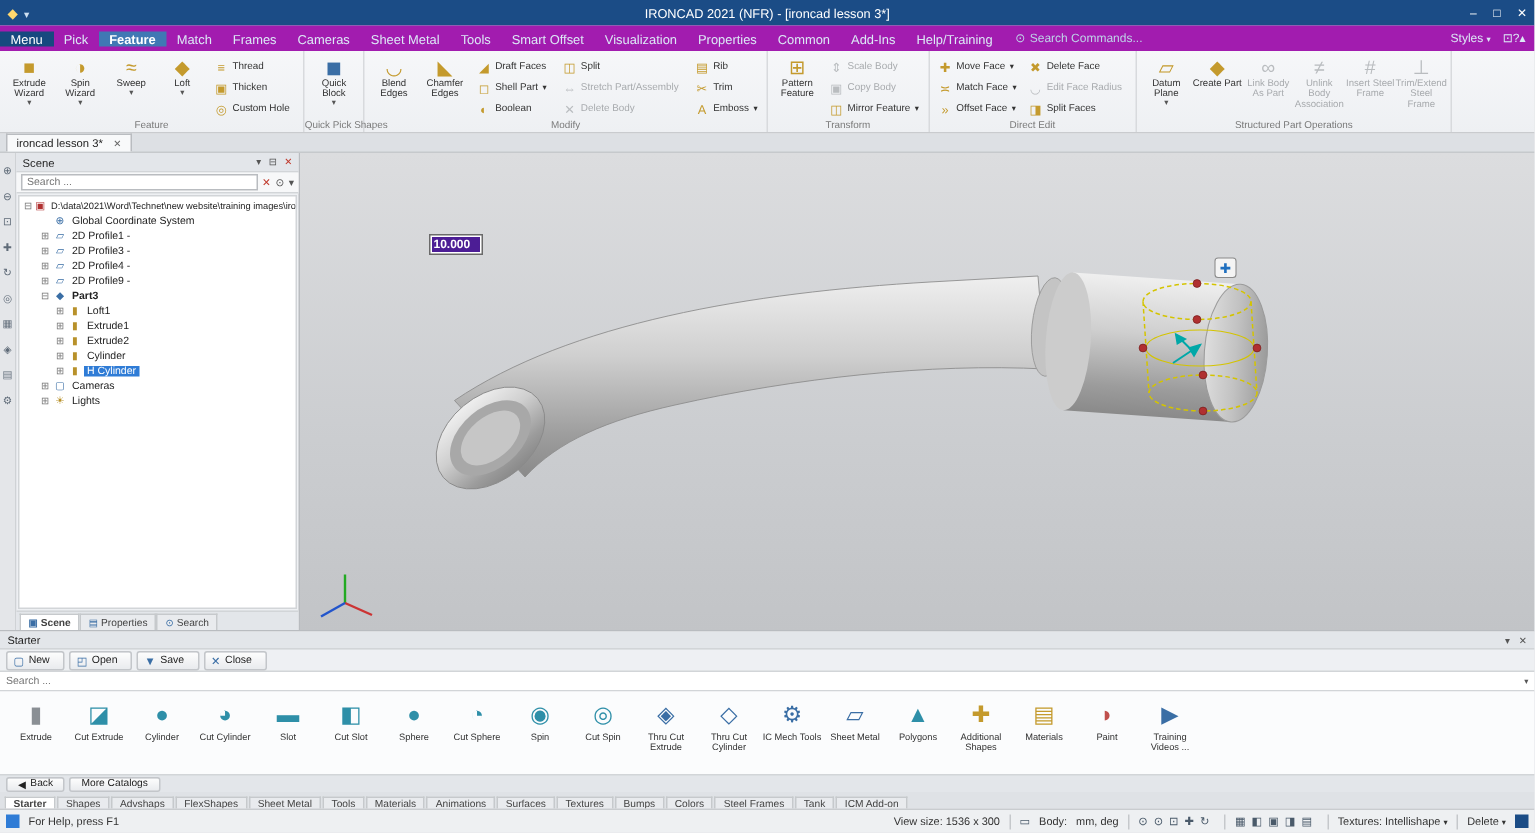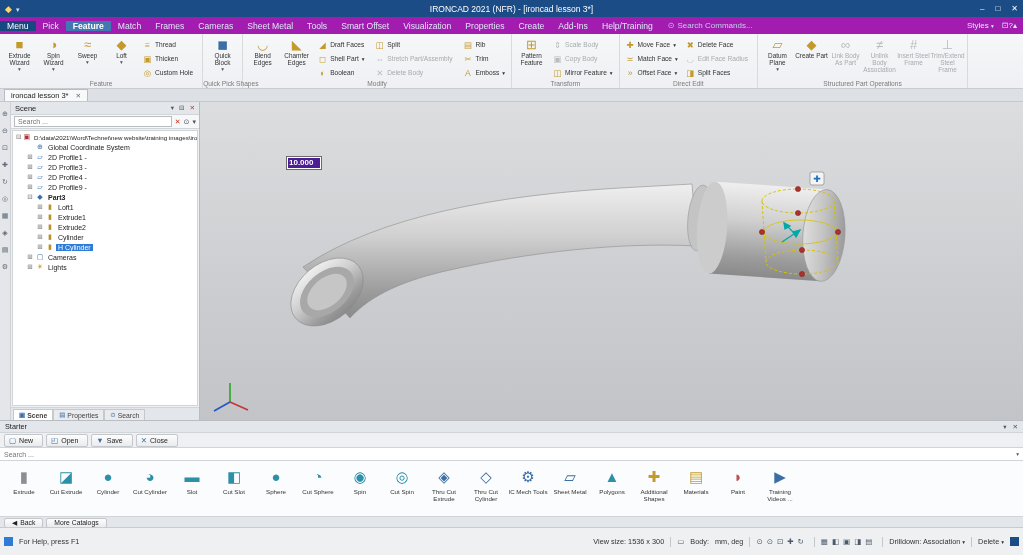--- a/index.html
+++ b/index.html
@@ -92,21 +92,21 @@
 .blue2 .cic{color:#3a6ea5}
 .gold2 .cic{color:#c49a2d}
 .red2 .cic{color:#c0504d}
 .cat-footer{height:12px;display:flex;align-items:center;gap:3px;padding:0 4px;background:#e3e6ea;border-top:1px solid #d2d5d8}
 .cat-fbtn{display:flex;align-items:center;gap:3px;font-size:6.8px;padding:0 7px;height:10px;border:1px solid #c3c6ca;background:linear-gradient(#fdfdfd,#e9ebee);border-radius:2px;cursor:default}
 .cat-tabs{height:13px;display:flex;align-items:flex-end;gap:1px;padding:1px 3px 0;background:#dfe2e6}
 .cat-tab{font-size:6.8px;padding:1px 5px;background:#e9ebee;border:1px solid #c6c9cc;border-bottom:none;color:#444;white-space:nowrap;cursor:default}
 .cat-tab.active{background:#fff;font-weight:bold}
 
 
-.statusbar{position:absolute;left:0;right:0;bottom:0;height:28px;background:#eef0f2;border-top:1px solid #c9cccf;display:flex;align-items:center;font-size:7.3px;color:#333;padding:0 4px;gap:6px}
+.statusbar{position:absolute;left:0;right:0;bottom:0;height:16px;background:#eef0f2;border-top:1px solid #c9cccf;display:flex;align-items:center;font-size:7.3px;color:#333;padding:0 4px;gap:6px}
 .sb-sep{width:1px;height:10px;background:#c5c8cb}
 .sb-ic{font-size:7.5px;color:#4a5a6a}
 .sb-right{margin-left:auto;display:flex;align-items:center;gap:6px}
 .corner{width:9px;height:9px;background:#2f7cd6;display:inline-block}
 .corner2{width:9px;height:9px;background:#1b4c86;display:inline-block}
 </style>
 </head>
 <body>
 
 <div class="titlebar">
@@ -130,21 +130,21 @@
       <div class="rtab">Pick</div>
       <div class="rtab active">Feature</div>
       <div class="rtab">Match</div>
       <div class="rtab">Frames</div>
       <div class="rtab">Cameras</div>
       <div class="rtab">Sheet Metal</div>
       <div class="rtab">Tools</div>
       <div class="rtab">Smart Offset</div>
       <div class="rtab">Visualization</div>
       <div class="rtab">Properties</div>
-      <div class="rtab">Create</div>
+      <div class="rtab">Common</div>
       <div class="rtab">Add-Ins</div>
       <div class="rtab">Help/Training</div>
     </div>
   <div class="cmd-search">
     <span>⊙</span>
     <span>Search Commands...</span>
   </div>
   <div class="tab-right">
     <span><span>Styles</span> <span class="arr">▾</span></span>
     <span>
@@ -800,18 +800,18 @@
     <span>mm, deg</span>
     <span class="sb-sep"></span>
     <span>
       
     <span class="sb-ic" style="margin-right:4px">⊙</span><span class="sb-ic" style="margin-right:4px">⊙</span><span class="sb-ic" style="margin-right:4px">⊡</span><span class="sb-ic" style="margin-right:4px">✚</span><span class="sb-ic" style="margin-right:4px">↻</span></span>
     <span class="sb-sep"></span>
     <span>
       
     <span class="sb-ic" style="margin-right:4px">▦</span><span class="sb-ic" style="margin-right:4px">◧</span><span class="sb-ic" style="margin-right:4px">▣</span><span class="sb-ic" style="margin-right:4px">◨</span><span class="sb-ic" style="margin-right:4px">▤</span></span>
     <span class="sb-sep"></span>
-    <span><span>Drilldown: Association</span> <span class="arr">▾</span></span>
+    <span><span>Textures: Intellishape</span> <span class="arr">▾</span></span>
     <span class="sb-sep"></span>
     <span><span>Delete</span> <span class="arr">▾</span></span>
     <span class="corner2"></span>
   </span>
 </div>
 
 </body></html>

